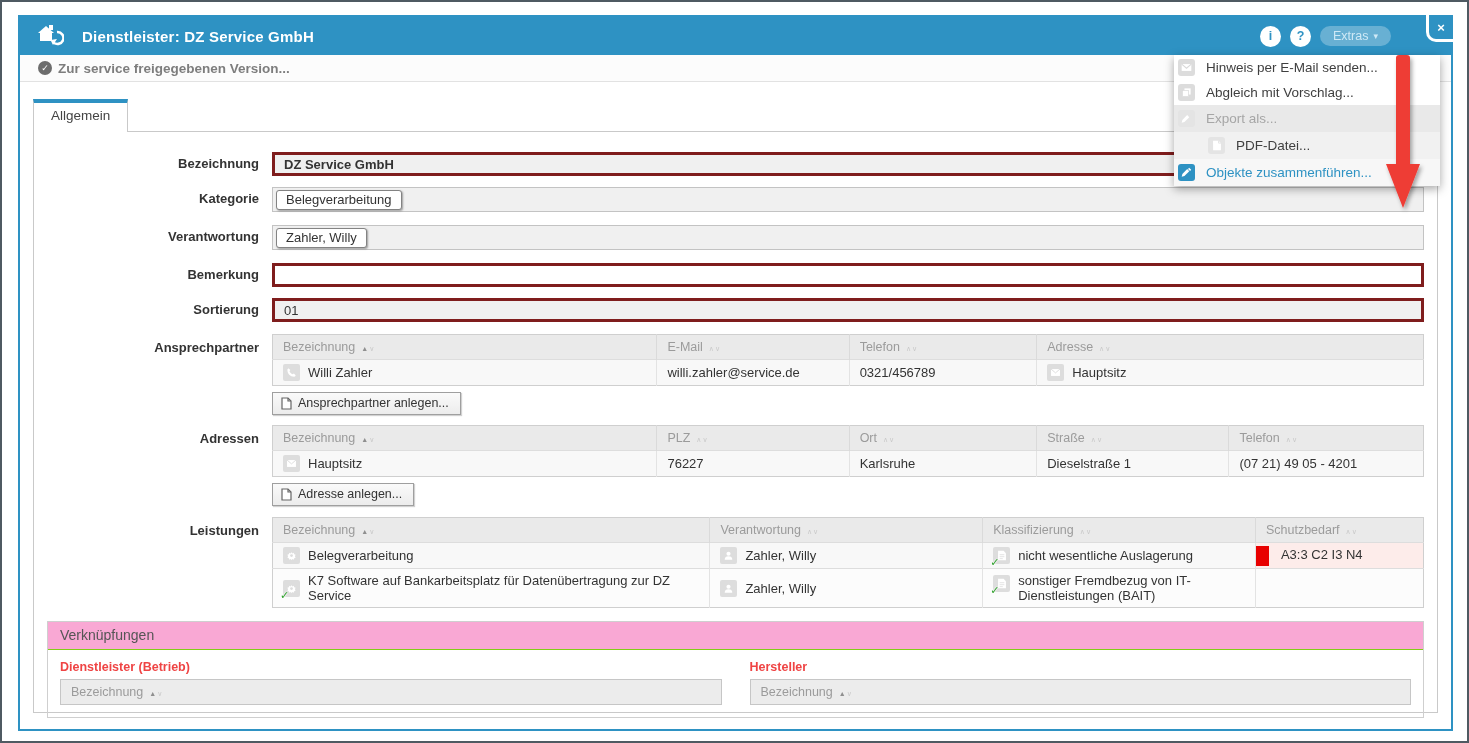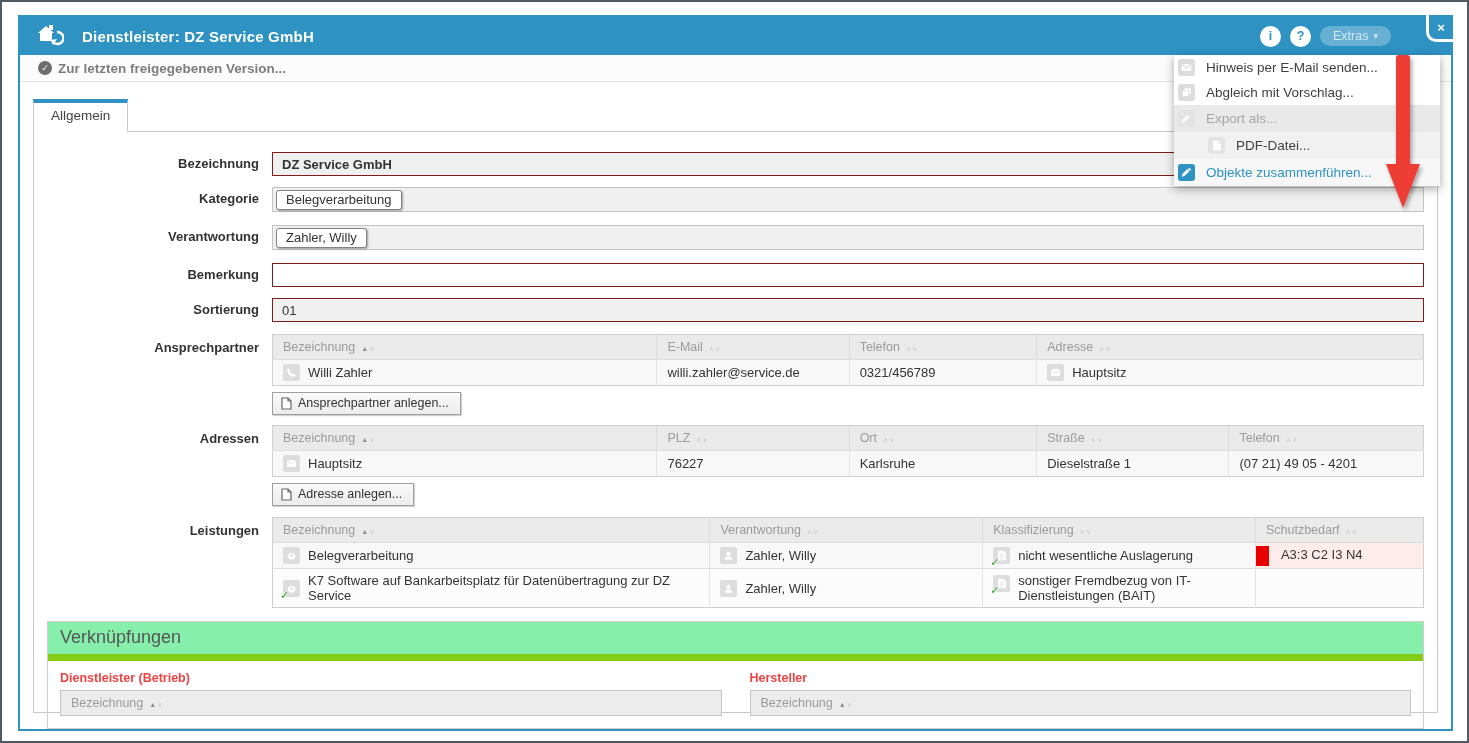--- a/index.html
+++ b/index.html
@@ -39,21 +39,21 @@
   .tab.active { background:#fff; border:1px solid #c9c9c9; border-bottom:none;
     border-top:4px solid #2e92c3; padding-top:5px; z-index:3; }
 
   
   .panel { margin:0 13px; border:1px solid #c9c9c9; height:582px; background:#fff;
     padding-top:20px; position:relative; }
   .form-row { display:flex; align-items:flex-start; margin:0 13px 11px 13px; }
   .f-label { width:225px; text-align:right; padding:4px 13px 0 0; font-size:13px;
     font-weight:700; color:#333; flex:none; }
   .f-ctl { flex:1; min-width:0; }
-  .txt-input { width:100%; height:24px; border:1px solid #7f1d1d; background:#fff;
+  .txt-input { width:100%; height:24px; border:3px solid #7f1d1d; background:#fff;
     font-size:13px; color:#333; padding:0 9px; font-family:inherit; }
   .txt-input.ro { background:#f0f0f0; }
   .txt-input.bold { font-weight:700; }
   .chipbox { width:100%; height:25px; border:1px solid #c3c3c3; background:#f0f0f0;
     padding:1px 3px; display:flex; align-items:center; }
   .chip { background:#fff; border:1px solid #838383; border-radius:3px; font-size:13px;
     color:#333; padding:1px 9px 2px; box-shadow:1px 1px 2px rgba(0,0,0,.35); cursor:pointer; }
   .mb13 { margin-bottom:13px; } .mb12 { margin-bottom:12px; }
 
   
@@ -76,22 +76,22 @@
   .add-btn { margin-top:6px; display:inline-flex; align-items:center; gap:6px;
     border:1px solid #9f9f9f; background:linear-gradient(#fafafa,#ececec);
     box-shadow:1px 1px 1px rgba(0,0,0,.18); font-size:12.5px; color:#333;
     padding:3px 11px 4px 8px; cursor:pointer; font-family:inherit; }
   .sb-cell { background:#fdecea !important; }
   .sb-flag { display:inline-block; width:13px; height:20px; background:#e80000;
     vertical-align:middle; margin:-2px 12px -2px -10px; }
 
   
   .verkn { margin:13px 13px 0; border:1px solid #cfcfcf; }
-  .verkn-head { background:#86efac; border-bottom:7px solid #84cc16; padding:5px 12px 6px;
-    font-size:18px; color:#555; }
+  .verkn-head { background:#f9a8d4; border-bottom:1px solid #84cc16; padding:5px 12px 6px;
+    font-size:14px; color:#555; }
   .verkn-body { display:grid; grid-template-columns:1fr 1fr; gap:28px; padding:10px 12px 12px; }
   .verkn-label { font-size:12.5px; font-weight:700; color:#ef4444; margin-bottom:5px; }
   .empty-grid { border:1px solid #c6c6c6; background:#ececec; color:#9b9b9b;
     font-size:12.5px; padding:5px 10px; }
 
   
   .menu { position:absolute; left:1172px; top:53px; width:266px; background:#fff;
     box-shadow:0 3px 9px rgba(0,0,0,.35); z-index:10; }
   .menu-item { height:25px; display:flex; align-items:center; gap:11px; padding-left:4px;
     font-size:13.5px; color:#3f3f3f; cursor:pointer; }
@@ -130,21 +130,21 @@
           <span class="extras-caret">▾</span>
         </div>
       </div>
       <div class="close-tab">
         <span>×</span>
       </div>
     </div>
 
     <div class="versionbar">
       <span class="check-circ">✓</span>
-      <span class="version-link">Zur letzten freigegebenen Version...</span>
+      <span class="version-link">Zur service freigegebenen Version...</span>
     </div>
 
     <div class="tabstrip">
       <div class="tab active">Allgemein</div>
       <div class="tab">Schutzbedarf</div>
     </div>
 
     <div class="panel">
 
       <div class="form-row">

